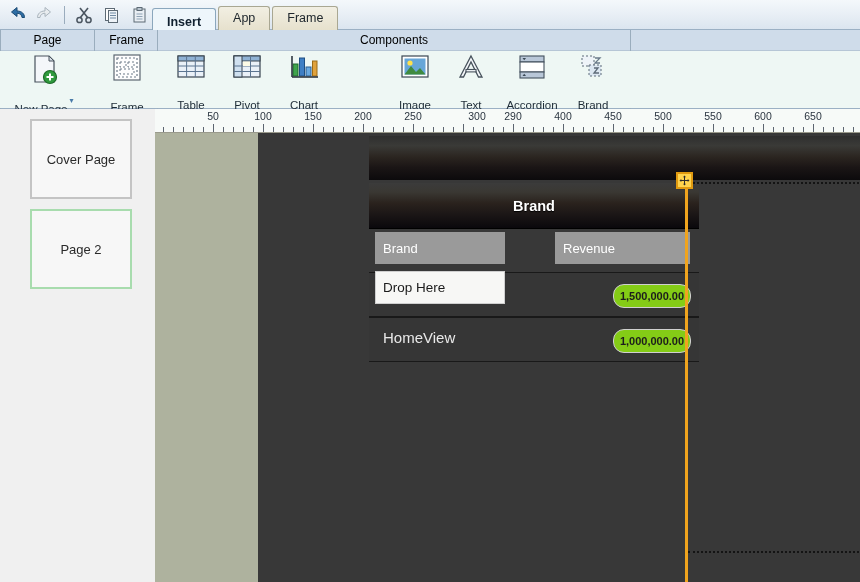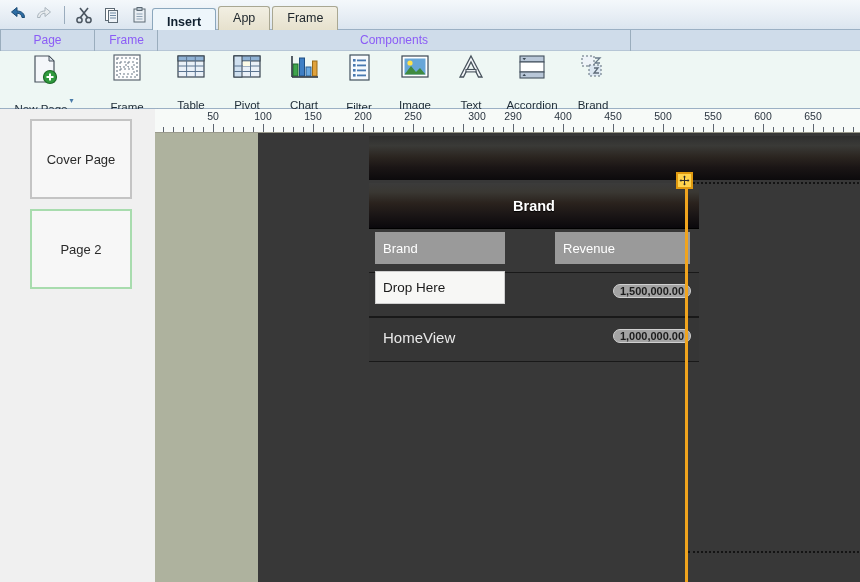--- a/index.html
+++ b/index.html
@@ -43,21 +43,21 @@
     background: #eef7f4;
     border-bottom: 1px solid #9bb0c4;
   }
   .ribbon-grouphdr {
     position: absolute; left: 0; top: 0; width: 860px; height: 21px;
     background: #cfdcea;
     border-bottom: 1px solid #b6c6d6;
   }
   .grp-label {
     position: absolute; top: 0; height: 21px; line-height: 21px;
-    text-align: center; font-size: 12px; color: #8b5cf6;
+    text-align: center; font-size: 12px; color: #000000;
   }
   .grp-div { position: absolute; top: 0; width: 1px; height: 79px; background: #9aadbd; }
   .ribbon-body { position: absolute; left: 0; top: 21px; width: 860px; height: 57px; background: #eef7f4; }
 
   .rib-item {
     position: absolute; top: 2px; width: 64px; height: 55px;
     display: flex; flex-direction: column; align-items: center; justify-content: flex-start;
   }
   .rib-icon { height: 34px; display: flex; align-items: center; justify-content: center; }
   .rib-label { font-size: 11.5px; color: #1d2b36; margin-top: 18px; white-space: nowrap; }
@@ -125,22 +125,22 @@
 
   .data-row {
     position: absolute; left: 0; width: 100%; height: 45px;
     border-top: 1px solid #191919; border-bottom: 1px solid #191919;
     background: #363636;
   }
   .data-row .cell-label {
     position: absolute; left: 14px; top: 11px; font-size: 15px; color: #e9e9e9;
   }
   .pill {
-    position: absolute; right: 8px; top: 11px; min-width: 78px; height: 14px;
-    background: #a3a3a3; border-radius: 11px; border: 1px solid #d0d0d0;
+    position: absolute; right: 8px; top: 11px; min-width: 78px; height: 24px;
+    background: #84cc16; border-radius: 11px; border: 1px solid #d0d0d0;
     display: flex; align-items: center; justify-content: center;
     font-size: 11px; font-weight: bold; color: #1c1c1c;
   }
 
   .drop-here {
     position: absolute; left: 6px; top: 88px; width: 130px; height: 33px;
     background: #f7f7f5; border: 1px solid #cfcfcf;
     display: flex; align-items: center; padding-left: 7px;
     font-size: 13.5px; color: #1b1b1b; z-index: 8;
   }
@@ -291,38 +291,20 @@
             <rect x="11.5" y="5" width="5" height="18" fill="#3f7fc4" stroke="#1f4f82"></rect>
             <rect x="18" y="14" width="5" height="9" fill="#6aa9e0" stroke="#2b5f92"></rect>
             <rect x="24.5" y="8" width="4.5" height="15" fill="#e0a23c" stroke="#9c6c16"></rect>
             <line x1="4" y1="3" x2="4" y2="24" stroke="#2d3640" stroke-width="1.6"></line>
             <line x1="4" y1="24" x2="30" y2="24" stroke="#2d3640" stroke-width="1.6"></line>
           </svg>
         </div>
         <span class="rib-label">Chart</span>
       </div>
 
-      <div class="rib-item" style="left:327px;">
-        <div class="rib-icon">
-          <svg width="30" height="30" viewBox="0 0 30 30">
-            <rect x="6" y="2" width="19" height="25" fill="#f7fafd" stroke="#41505d" stroke-width="1.2"></rect>
-            <g fill="#4878b0">
-              <rect x="9" y="6" width="2.6" height="2.6"></rect>
-                <rect x="13" y="6.5" width="9" height="1.8"></rect>
-              <rect x="9" y="11" width="2.6" height="2.6"></rect>
-                <rect x="13" y="11.5" width="9" height="1.8"></rect>
-              <rect x="9" y="16" width="2.6" height="2.6"></rect>
-                <rect x="13" y="16.5" width="9" height="1.8"></rect>
-              <rect x="9" y="21" width="2.6" height="2.6"></rect>
-                <rect x="13" y="21.5" width="9" height="1.8"></rect>
-            </g>
-          </svg>
-        </div>
-        <span class="rib-label">Filter</span>
-      </div>
 
       <div class="rib-item" style="left:383px;">
         <div class="rib-icon">
           <svg width="32" height="28" viewBox="0 0 32 28">
             <rect x="3" y="3" width="26" height="21" fill="#ffffff" stroke="#3b4manufacture" stroke-width="1.2" style="stroke:#3b4752"></rect>
             <rect x="5.5" y="5.5" width="21" height="16" fill="#67a6d8"></rect>
             <circle cx="11" cy="10" r="2.6" fill="#ffe14d"></circle>
             <path d="M5.5 21.5 L12 13 L17 19 L21 15 L26.5 21.5 Z" fill="#3f8a3f"></path>
           </svg>
         </div>

